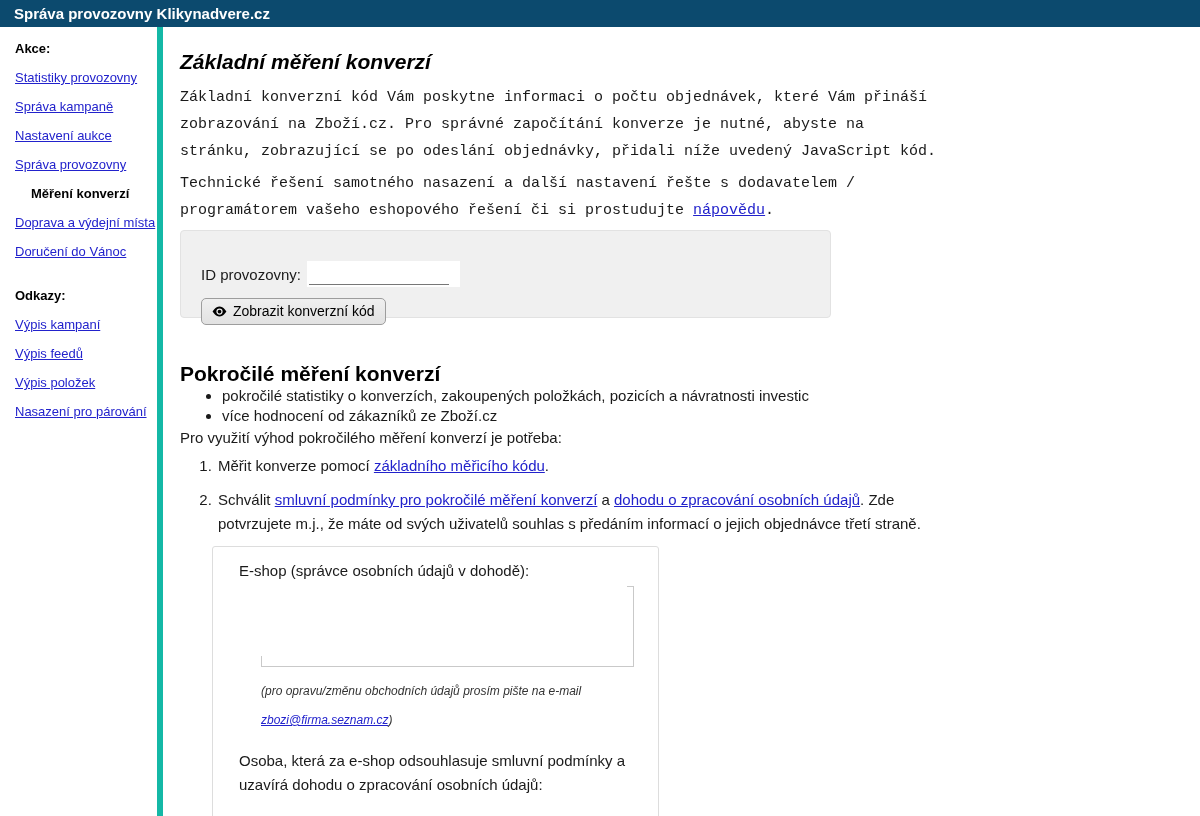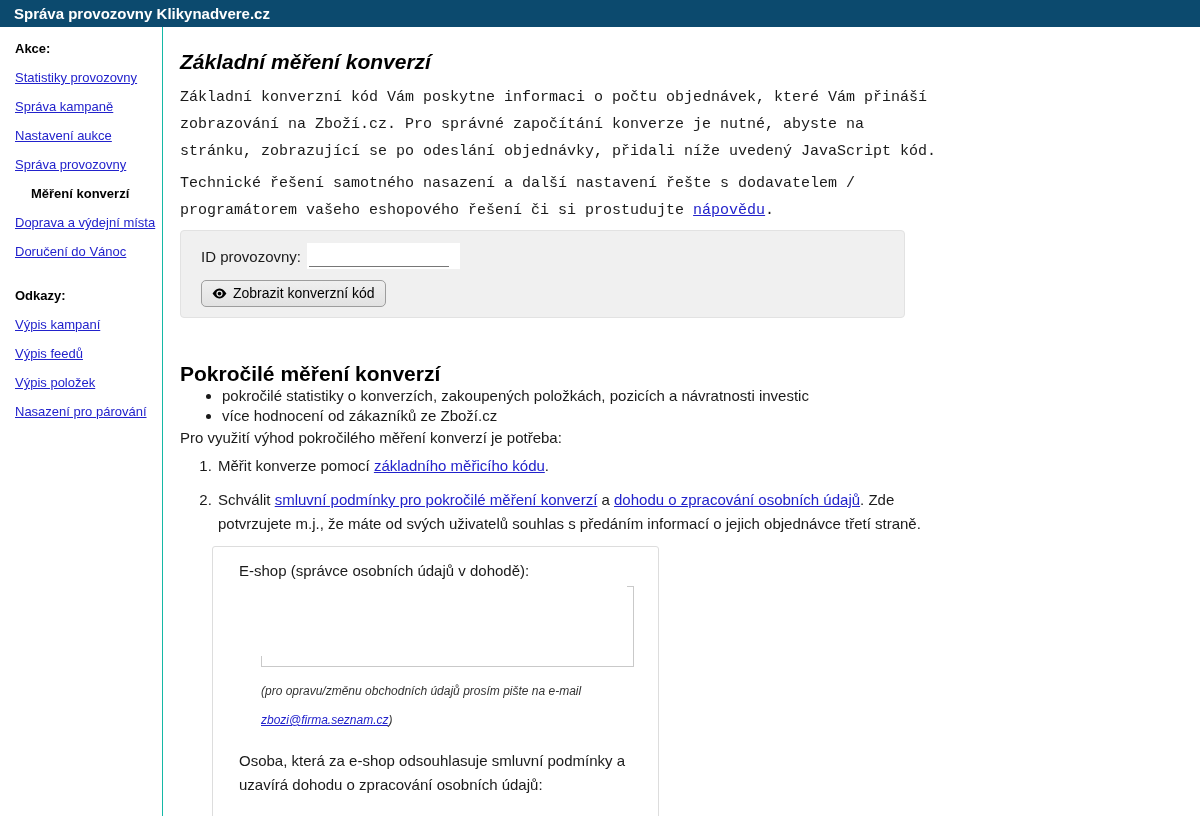--- a/index.html
+++ b/index.html
@@ -24,21 +24,21 @@
     padding-left: 14px;
   }
 
   
   .layout { display: flex; height: 789px; }
 
   
   .sidebar {
     width: 163px;
     flex: 0 0 163px;
-    border-right: 1px solid #14b8a6;
+    border-right: 6px solid #14b8a6;
     padding: 14px 0 0 15px;
     font-size: 13px;
   }
   .side-head { font-weight: bold; color: #000; margin: 0 0 14px; }
   .side-head.spaced { margin-top: 29px; }
   .side-link { display: block; margin: 0 0 14px; }
   .side-current { font-weight: bold; color: #000; margin: 0 16px 14px; cursor: default; }
 
   
   .main { width: 782px; padding-left: 17px; font-size: 15px; }
@@ -47,25 +47,25 @@
     margin: 0; line-height: 24px;
   }
   h1 { margin-top: 23px; font-style: italic; }
   h2 { margin-top: 44px; }
   .para { line-height: 27px; margin: 10px 0 0; width: 765px; font-family: Liberation Mono, monospace; }
   .para.second { margin-top: 5px; }
 
   
   .idbox {
     margin-top: 6px;
-    width: 725px; height: 88px;
+    width: 651px; height: 88px;
     background: #f0f0f0;
     border: 1px solid #e2e2e2;
     border-radius: 4px;
-    padding: 12px 20px;
+    padding: 30px 20px;
   }
   .id-row { display: flex; align-items: center; }
   .id-label { color: #1a1a1a; }
   .uinput {
     display: inline-block; position: relative;
     width: 153px; height: 26px;
     background: #fff; margin-left: 6px; cursor: text;
   }
   .uinput .uline {
     position: absolute; left: 2px; bottom: 2px;

